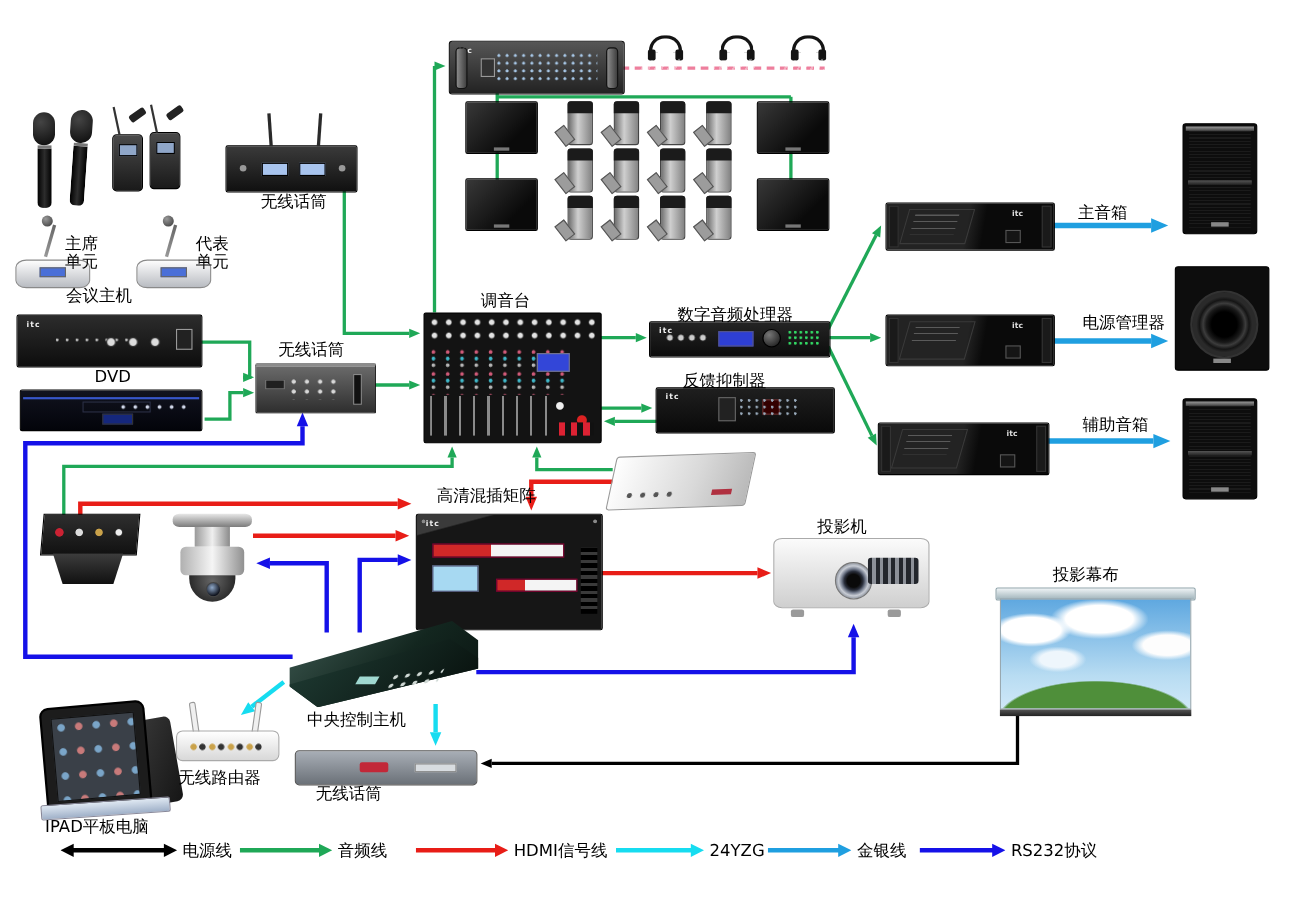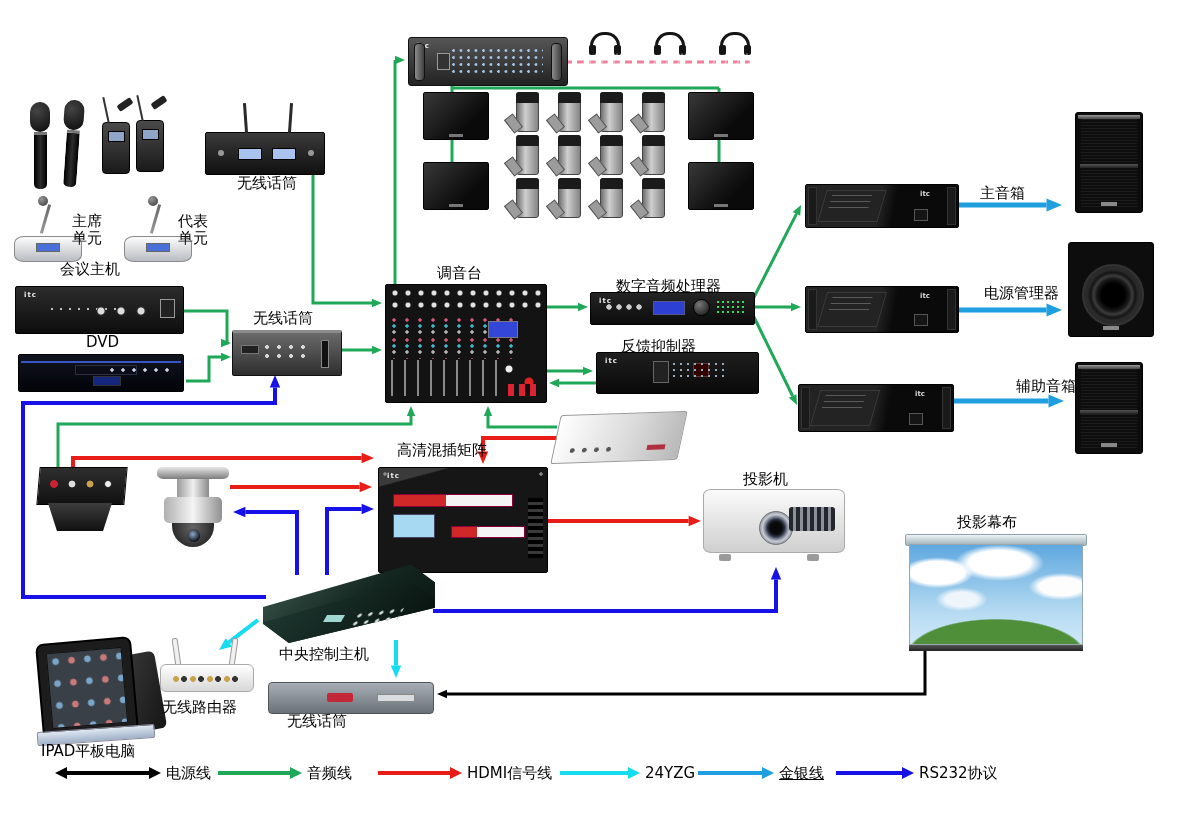--- a/index.html
+++ b/index.html
@@ -504,34 +504,34 @@
   </div>
   <div class="dev" id="ipad" style="left:33px;top:638px;width:130px;height:106px;">
     <div class="flap"></div>
     <div class="tab">
         <div class="scrn"></div>
       </div>
     <div class="kbd"></div>
   </div>
 
   <div class="lbl" style="left:237px;top:175px;">无线话筒</div>
-  <div class="lbl" style="left:72px;top:213px;">主席
+  <div class="lbl" style="left:59px;top:213px;">主席
 单元</div>
   <div class="lbl" style="left:178px;top:213px;">代表
 单元</div>
   <div class="lbl" style="left:60px;top:261px;">会议主机</div>
   <div class="lbl" style="left:86px;top:334px;">DVD</div>
   <div class="lbl" style="left:253px;top:310px;">无线话筒</div>
   <div class="lbl" style="left:437px;top:265px;">调音台</div>
   <div class="lbl" style="left:616px;top:278px;">数字音频处理器</div>
   <div class="lbl" style="left:621px;top:338px;text-decoration:underline;">反馈抑制器</div>
   <div class="lbl" style="left:397px;top:442px;">高清混插矩阵</div>
   <div class="lbl" style="left:980px;top:185px;">主音箱</div>
   <div class="lbl" style="left:984px;top:285px;">电源管理器</div>
-  <div class="lbl" style="left:1016px;top:378px;">辅助音箱</div>
+  <div class="lbl" style="left:984px;top:378px;">辅助音箱</div>
   <div class="lbl" style="left:743px;top:471px;">投影机</div>
   <div class="lbl" style="left:957px;top:514px;">投影幕布</div>
   <div class="lbl" style="left:279px;top:646px;">中央控制主机</div>
   <div class="lbl" style="left:287px;top:713px;">无线话筒</div>
   <div class="lbl" style="left:162px;top:699px;">无线路由器</div>
   <div class="lbl" style="left:41px;top:743px;">IPAD平板电脑</div>
 
   <div class="legend-item" style="left:55px;">
     <svg width="106" height="14">
       <line x1="11" y1="7" x2="95" y2="7" stroke-width="4" stroke="#000000"></line>
@@ -554,21 +554,21 @@
     </svg>
     <span class="lt">HDMI信号线</span>
   </div>
   <div class="legend-item" style="left:560px;">
     <svg width="80" height="14">
       <line x1="0" y1="7" x2="69" y2="7" stroke-width="4" stroke="#16dcf0"></line>
       <polygon points="68,1 80,7 68,13" fill="#16dcf0"></polygon>
     </svg>
     <span class="lt">24YZG</span>
   </div>
-  <div class="legend-item" style="left:698px;text-decoration:underline;">
+  <div class="legend-item" style="left:698px;">
     <svg width="76" height="14">
       <line x1="0" y1="7" x2="65" y2="7" stroke-width="4" stroke="#1f9fe0"></line>
       <polygon points="64,1 76,7 64,13" fill="#1f9fe0"></polygon>
     </svg>
     <span class="lt">金银线</span>
   </div>
   <div class="legend-item" style="left:836px;">
     <svg width="78" height="14">
       <line x1="0" y1="7" x2="67" y2="7" stroke-width="4" stroke="#1511e8"></line>
       <polygon points="66,1 78,7 66,13" fill="#1511e8"></polygon>

